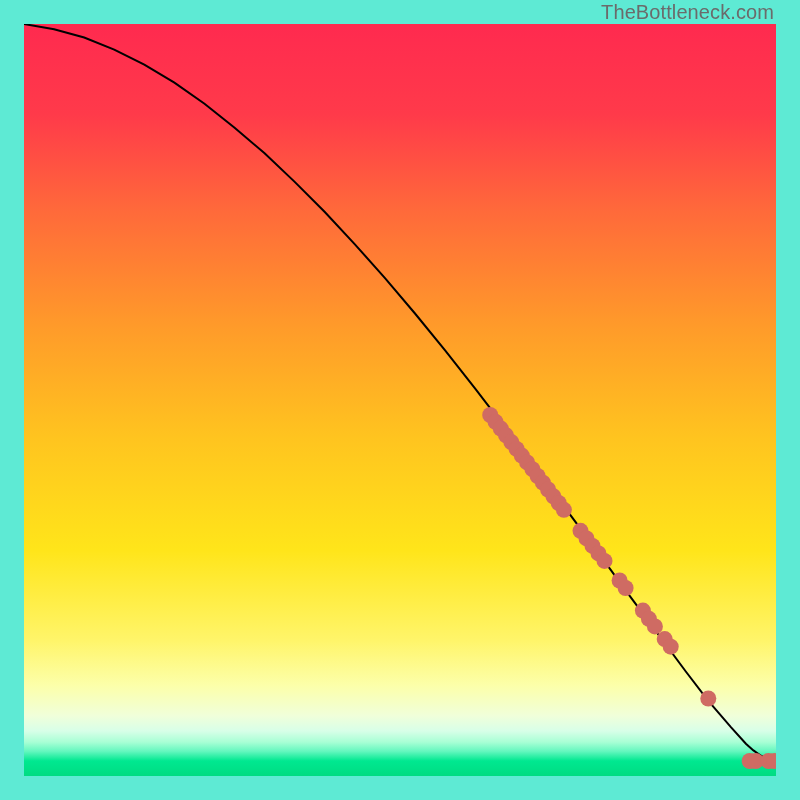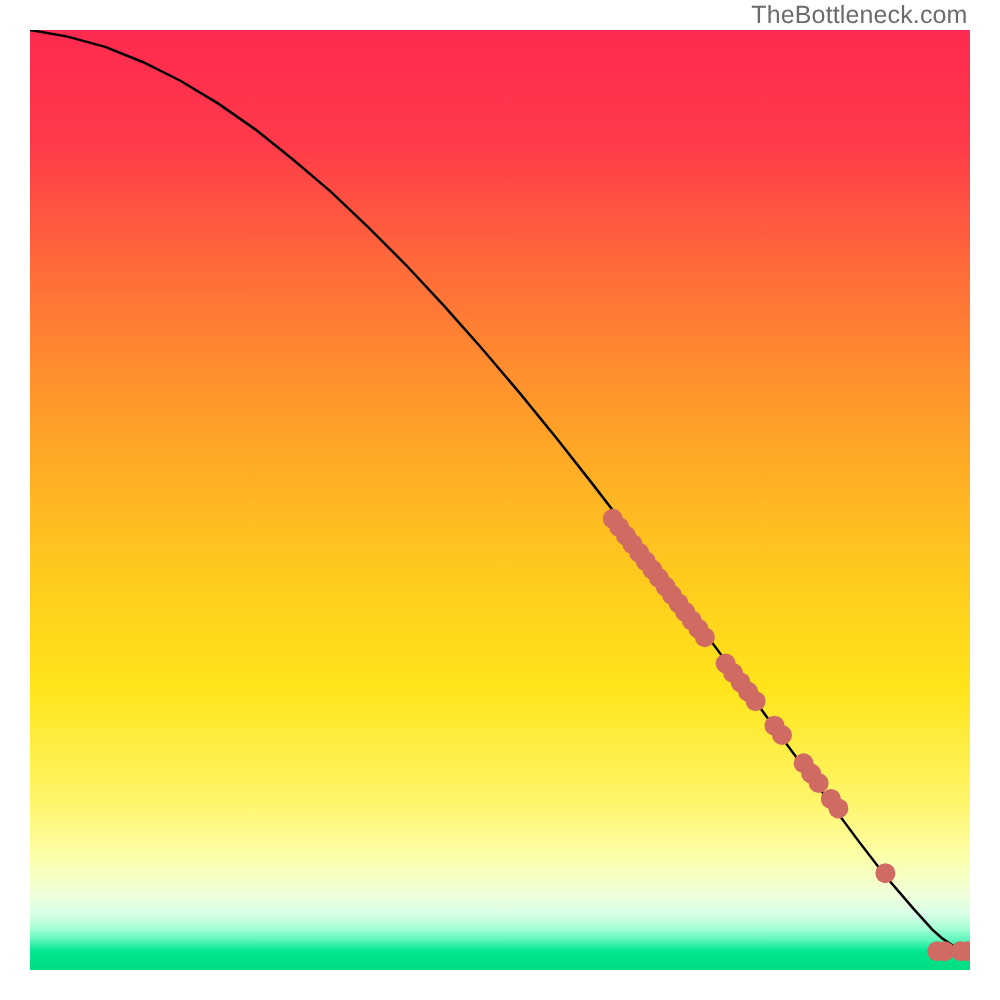--- a/index.html
+++ b/index.html
@@ -8,21 +8,21 @@
     width: 800px;
     height: 800px;
     background: #000000;
     overflow: hidden;
     font-family: Arial, Helvetica, sans-serif;
   }
   .stage {
     position: relative;
     width: 800px;
     height: 800px;
-    background: #ffffff;
+    background: #5eead4;
   }
   .plot {
     position: absolute;
     left: 24px;
     top: 24px;
     width: 752px;
     height: 752px;
     overflow: hidden;
   }
   .gradient {

